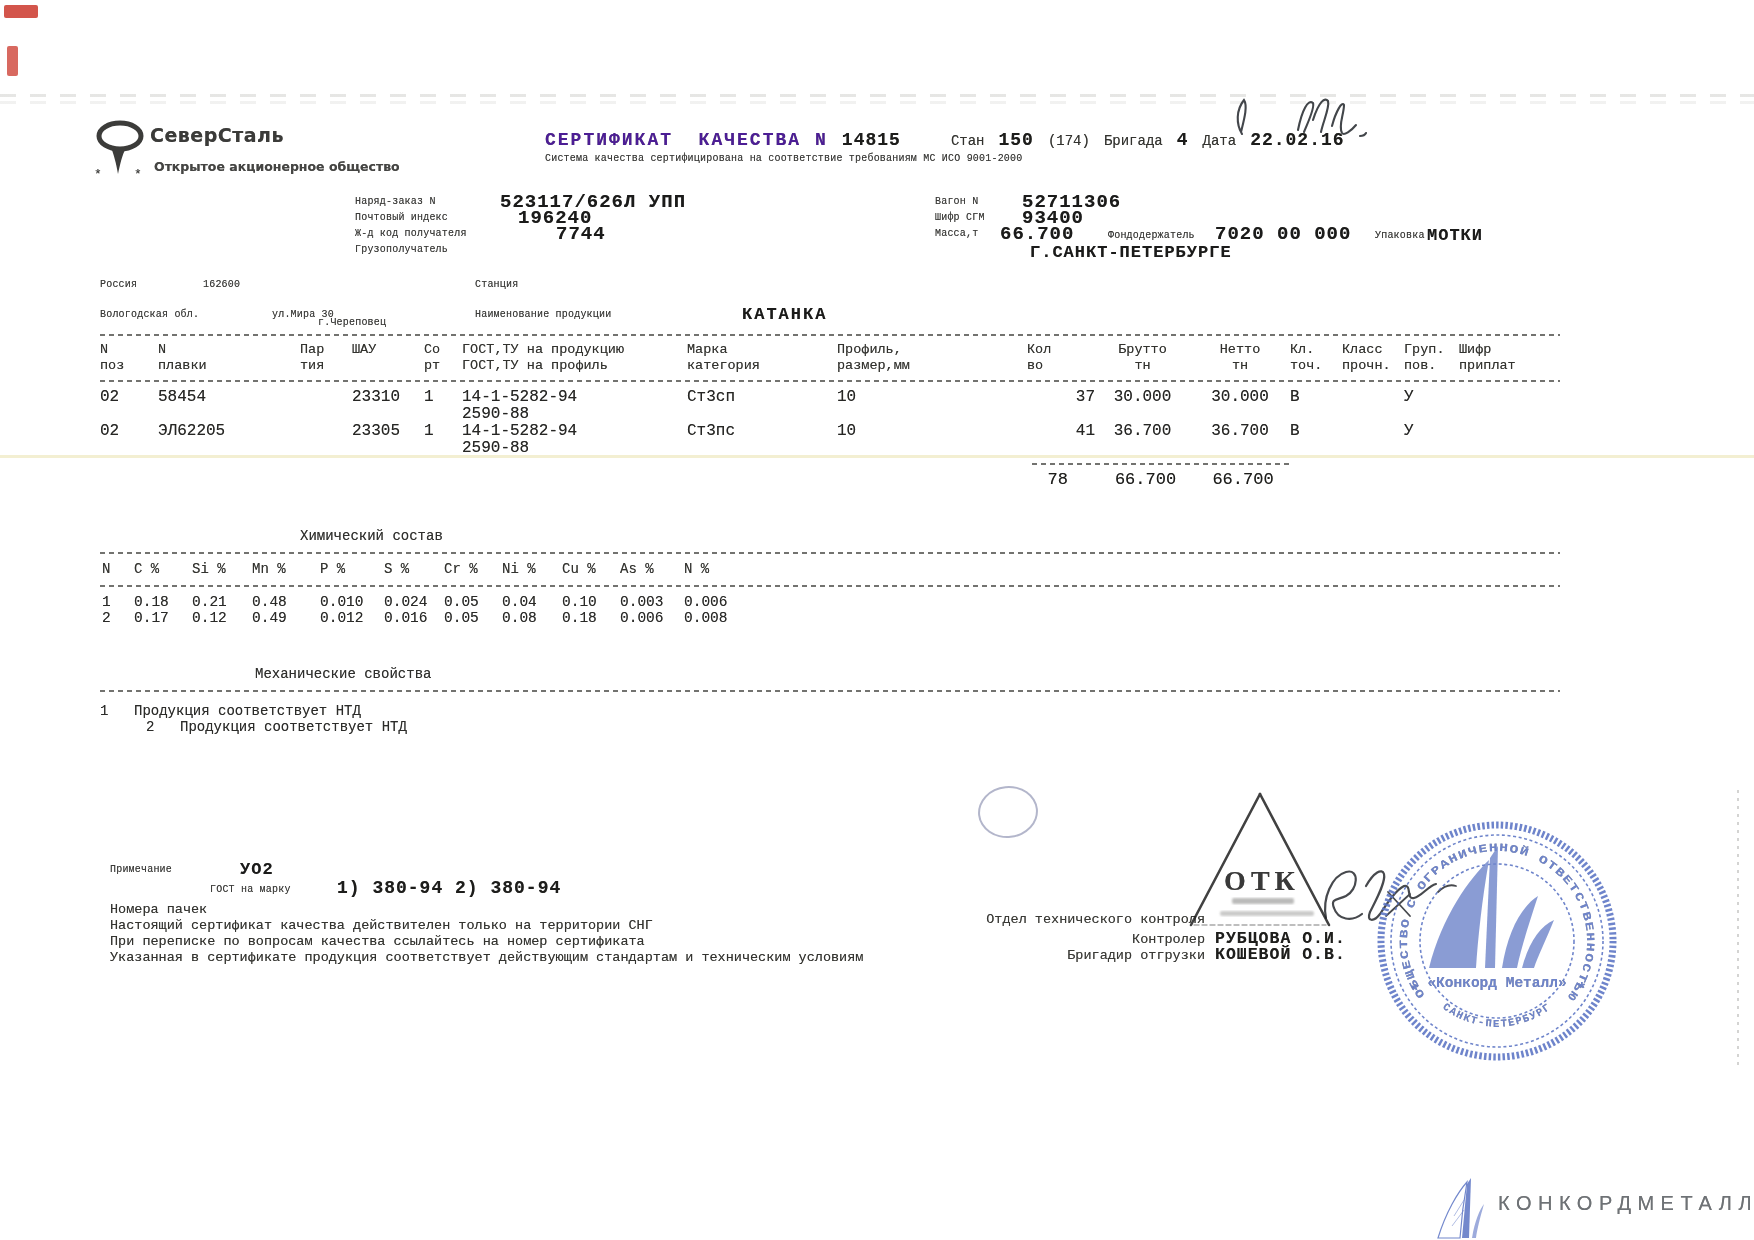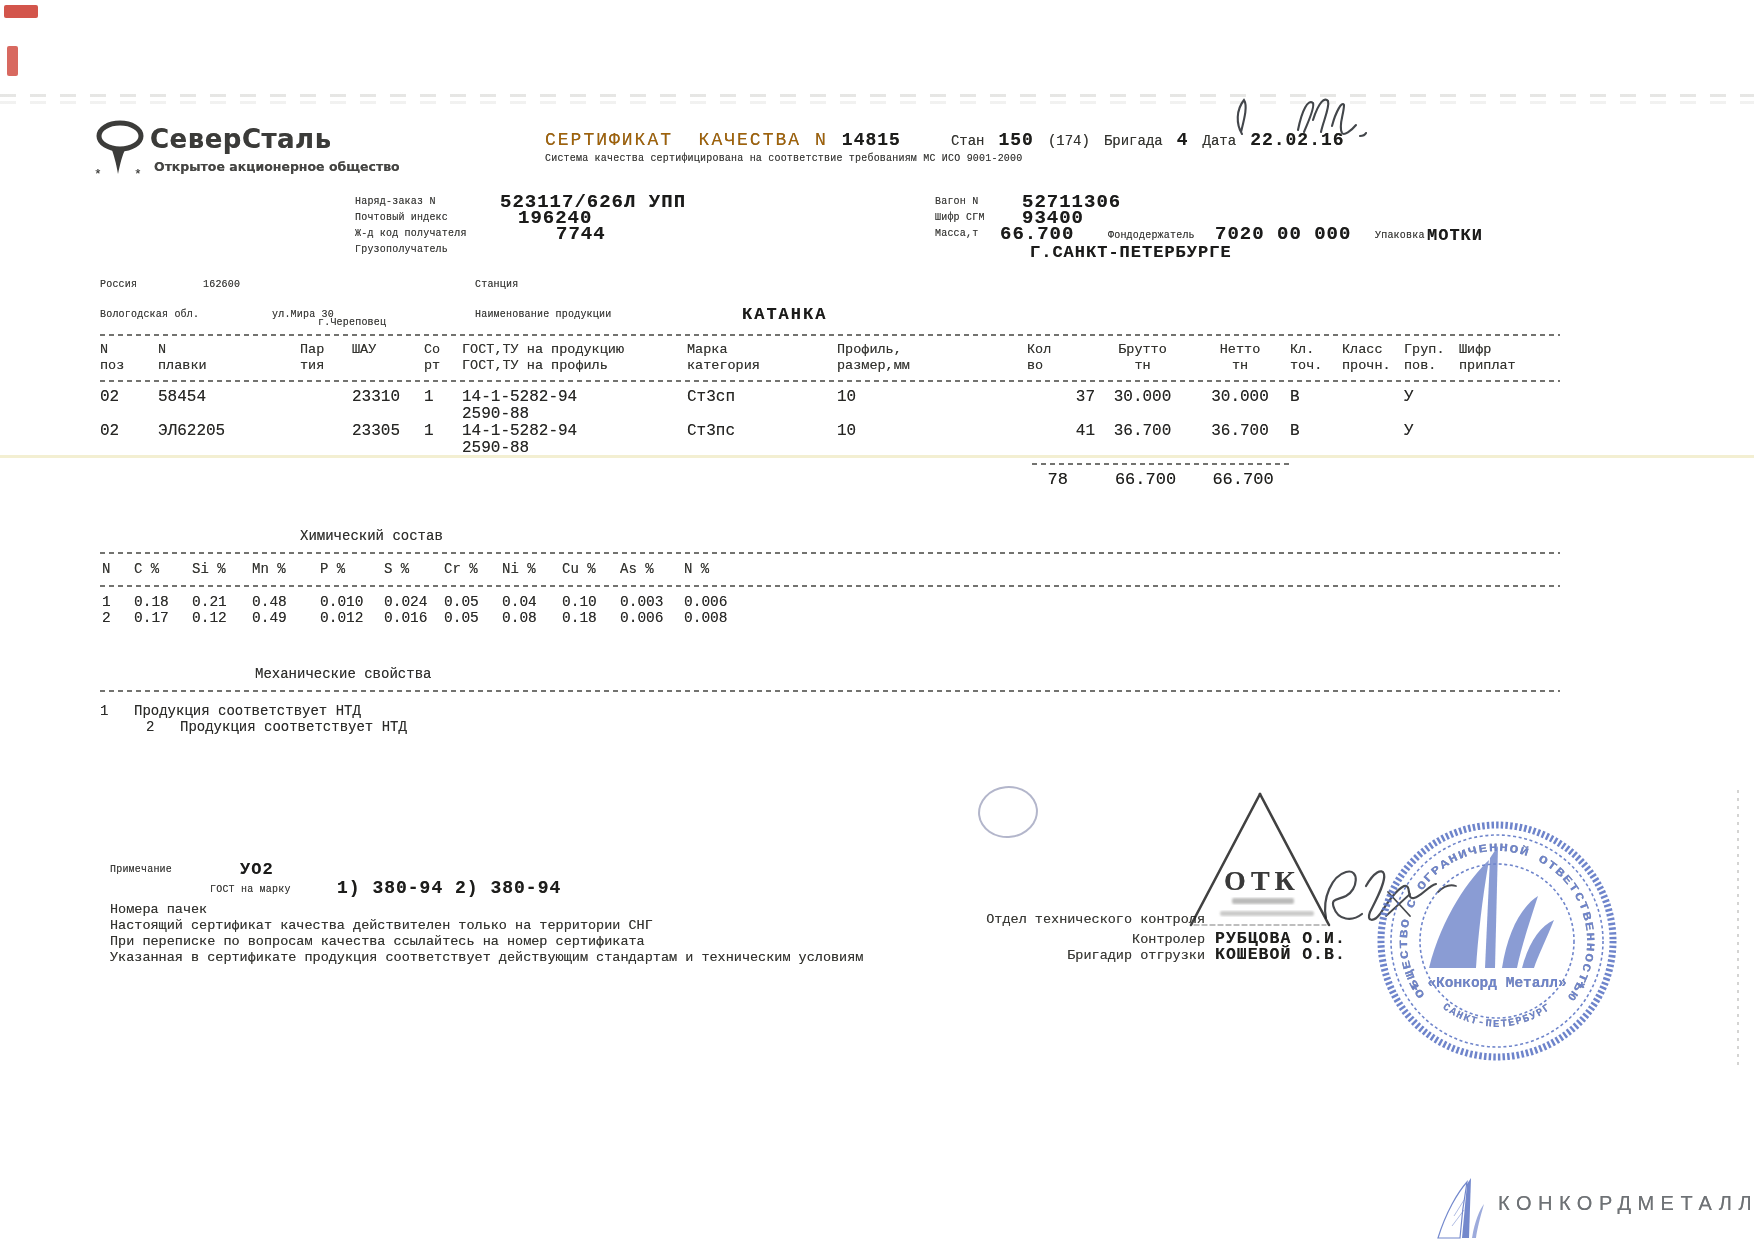--- a/index.html
+++ b/index.html
@@ -12,21 +12,21 @@
   .val{font-size:19px;font-weight:bold;color:#1b1b1a;letter-spacing:1px;white-space:pre;}
   .val-md{font-size:17px;font-weight:bold;color:#1b1b1a;letter-spacing:1px;white-space:pre;}
   .tw{text-shadow:0 0 .5px rgba(45,45,42,.55);}
   .dash{height:2px;background:repeating-linear-gradient(90deg,#4b4b47 0 5px,transparent 5px 9px);opacity:.78;}
   .scanline{height:3px;background:repeating-linear-gradient(90deg,#d2d2cf 0 16px,transparent 16px 30px);opacity:.55;}
   .yellowline{height:3px;background:#f1ecca;opacity:.85;}
   .redmark{background:#cb372b;border-radius:2px;opacity:.85;}
 
   
   .certline{display:flex;align-items:baseline;gap:14px;}
-  .cert-title{font-size:18px;font-weight:normal;letter-spacing:2px;color:#a16207;white-space:pre;}
+  .cert-title{font-size:18px;font-weight:bold;letter-spacing:2px;color:#4c1d95;white-space:pre;}
   .cert-small{font-size:14px;color:#33332f;}
   .cert-num{font-size:18px;font-weight:bold;color:#1d1d1b;letter-spacing:1px;}
 
   
   table.t{border-collapse:collapse;table-layout:fixed;width:1460px;}
   table.t td{padding:0;vertical-align:top;font-size:16px;line-height:17px;color:#262624;}
   table.t.th td{font-size:13.5px;line-height:16px;color:#33332f;}
   .c-pos{padding-left:6px;}   .c-melt{padding-left:20px;}
   .c-party{padding-left:14px;}.c-shau{padding-left:2px;}
   .c-sort{padding-left:12px;} .c-gost{padding-left:8px;}
@@ -50,21 +50,21 @@
   .note-line{font-size:13.5px;line-height:16px;color:#343430;}
 
   .signs{width:500px;}
   .sig-row{display:flex;align-items:baseline;height:16px;margin-bottom:0.5px;}
   .sig-lab{width:345px;text-align:right;font-size:13.5px;color:#3a3a36;}
   .sig-name{margin-left:10px;font-size:16.5px;font-weight:bold;letter-spacing:1px;color:#1e1e1c;white-space:pre;}
 
   .brand-text{font-family:"Liberation Sans","DejaVu Sans",sans-serif;font-size:20px;
               letter-spacing:6.5px;color:#6e7276;}
   .logo-name{font-family:"DejaVu Sans","Liberation Sans",sans-serif;font-weight:bold;
-             font-size:26px;color:#3b3b39;letter-spacing:.5px;}
+             font-size:19px;color:#3b3b39;letter-spacing:.5px;}
   .logo-legal{font-family:"DejaVu Sans","Liberation Sans",sans-serif;font-weight:bold;
               font-size:12.5px;color:#454543;}
   .pencircle{border:2px solid rgba(104,110,152,.5);border-radius:50%;transform:rotate(-6deg);}
   .edge-dots{width:2px;background:repeating-linear-gradient(180deg,#a9a9a6 0 3px,transparent 3px 8px);opacity:.5;}
 </style>
 </head>
 <body>
 
 <div class="page tw">
 

